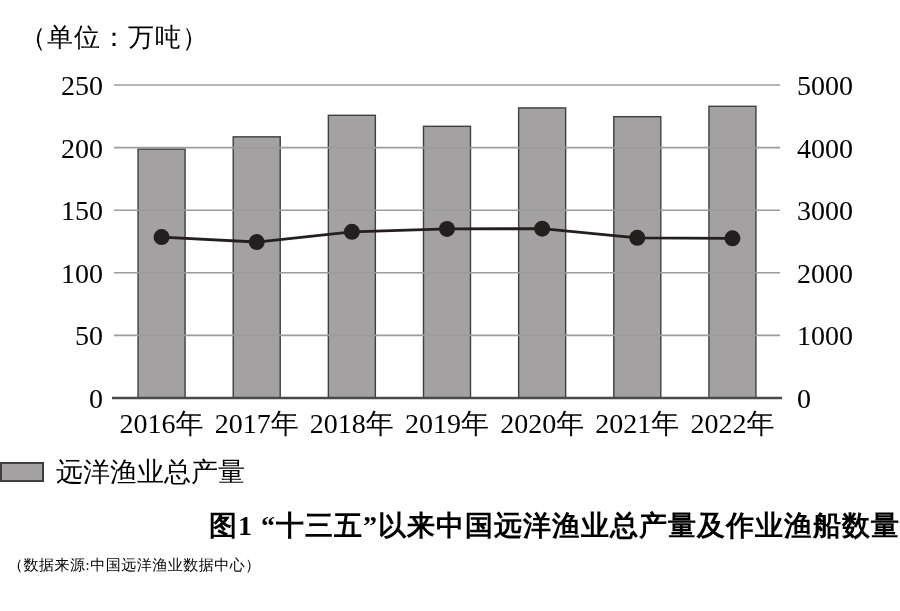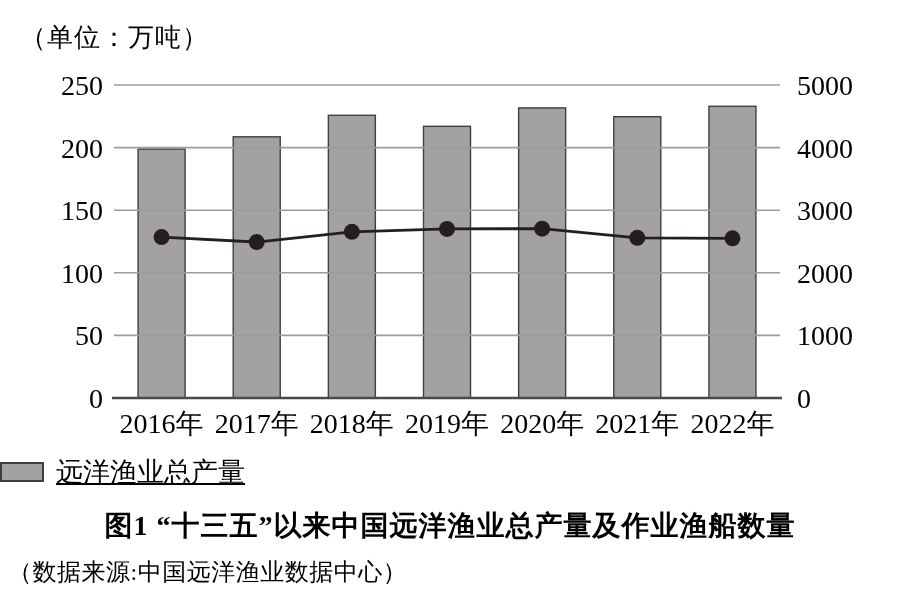--- a/index.html
+++ b/index.html
@@ -34,50 +34,49 @@
   .legend-row {
     position: absolute;
     top: 452px;
     left: 0;
     width: 900px;
     height: 40px;
     display: flex;
     justify-content: space-between;
     align-items: center;
     gap: 62px;
-    text-decoration: underline;
   }
   .legend-item {
     display: flex;
     align-items: center;
     gap: 12px;
     font-size: 27px;
     white-space: nowrap;
   }
   .legend-swatch-bar {
     width: 44px;
     height: 20px;
     box-sizing: border-box;
   }
   .caption {
     position: absolute;
     top: 507px;
     left: 0;
     width: 900px;
-    text-align: center;
+    text-align: right;
     font-size: 28px;
     font-weight: bold;
     letter-spacing: 1px;
     white-space: nowrap;
   }
   .source-note {
     position: absolute;
     top: 556px;
     left: 8px;
-    font-size: 24px;
+    font-size: 15px;
     letter-spacing: 0.5px;
     white-space: nowrap;
   }
 </style>
 </head>
 <body>
 
 <div class="page">
 
   <div class="unit-label left">（单位：万吨）</div>

